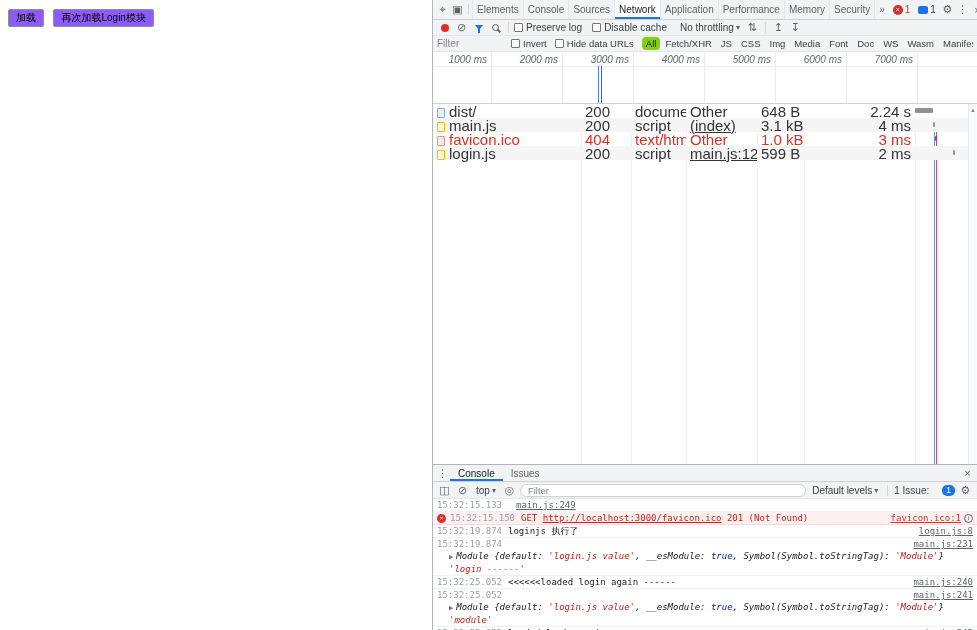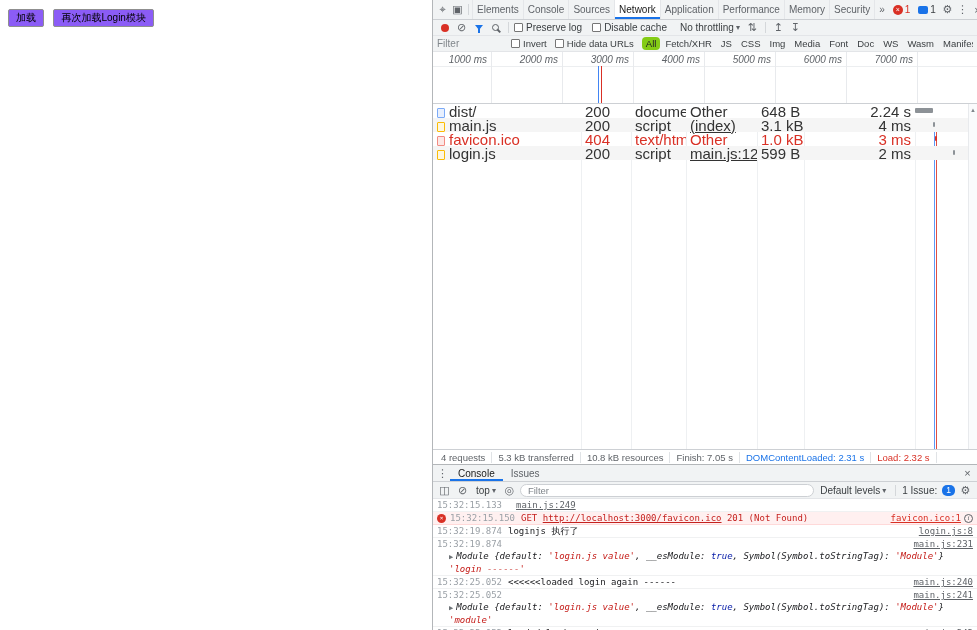--- a/index.html
+++ b/index.html
@@ -110,21 +110,21 @@
   .drawer-tab.selected { color:#1a1a1a; box-shadow:inset 0 -2px 0 #1a73e8; }
   .drawer-spacer { flex:1; }
 
   .console-toolbar { height:17px; flex:none; display:flex; align-items:center; background:#f1f3f4;
                      border-bottom:1px solid #e3e5e8; padding:0 4px; gap:3px; }
   .console-filter { flex:1; max-width:300px; height:13px; border:1px solid #cdd0d4; border-radius:7px;
                     background:#fff; font-size:9.5px; padding:0 7px; outline:none;
                     font-family:"Liberation Sans",sans-serif; color:#3c4043; }
   .console-filter::placeholder { color:#80868b; }
   .right-group { margin-left:auto; display:inline-flex; align-items:center; gap:3px; }
-  .issues-counter { display:inline-flex; align-items:center; gap:5px; color:#3c4043; cursor:pointer; }
+  .issues-counter { display:inline-flex; align-items:center; gap:13px; color:#3c4043; cursor:pointer; }
   .issue-chip { background:#1a73e8; color:#fff; border-radius:5px; padding:0 4px; font-size:8.5px; line-height:11px; }
 
   
   .console-messages { flex:1; min-height:0; overflow:hidden; font-family:"DejaVu Sans Mono",monospace;
                       font-size:9px; line-height:12px; color:#202124; }
   .msg { display:flex; align-items:flex-start; border-bottom:1px solid #f0f1f2; padding:0 4px; }
   .msg-time { color:#9aa0a6; margin-right:6px; flex:none; }
   .msg-body { flex:1; min-width:0; }
   .msg-source-wrap { flex:none; margin-left:8px; display:inline-flex; align-items:center; }
   .msg-source { color:#5f6368; text-decoration:underline; cursor:pointer; white-space:nowrap; }
@@ -315,28 +315,20 @@
     <div class="body-grid" style="left: 148px;"></div>
         <div class="body-grid" style="left: 198px;"></div>
         <div class="body-grid" style="left: 253px;"></div>
         <div class="body-grid" style="left: 324px;"></div>
         <div class="body-grid" style="left: 371px;"></div>
         <div class="body-grid" style="left: 482px;"></div>
         <div class="tbl-evt" style="left: 501px; background: rgb(66, 133, 244);"></div>
         <div class="tbl-evt" style="left: 503px; background: rgb(217, 48, 37);"></div>
       </div>
 
-    <div class="net-summary">
-        <span class="sum-item">4 requests</span>
-        <span class="sum-item">5.3 kB transferred</span>
-        <span class="sum-item">10.8 kB resources</span>
-        <span class="sum-item">Finish: 7.05 s</span>
-        <span class="sum-item" style="color: rgb(26, 115, 232);">DOMContentLoaded: 2.31 s</span>
-        <span class="sum-item" style="color: rgb(217, 48, 37);">Load: 2.32 s</span>
-      </div>
 
     <div class="drawer">
       <div class="drawer-tabbar">
         <span class="icon-btn">⋮</span>
         <div class="drawer-tabs">
             <div class="drawer-tab selected">Console</div>
             <div class="drawer-tab">Issues</div>
           </div>
         <span class="drawer-spacer"></span>
         <span class="icon-btn">×</span>

